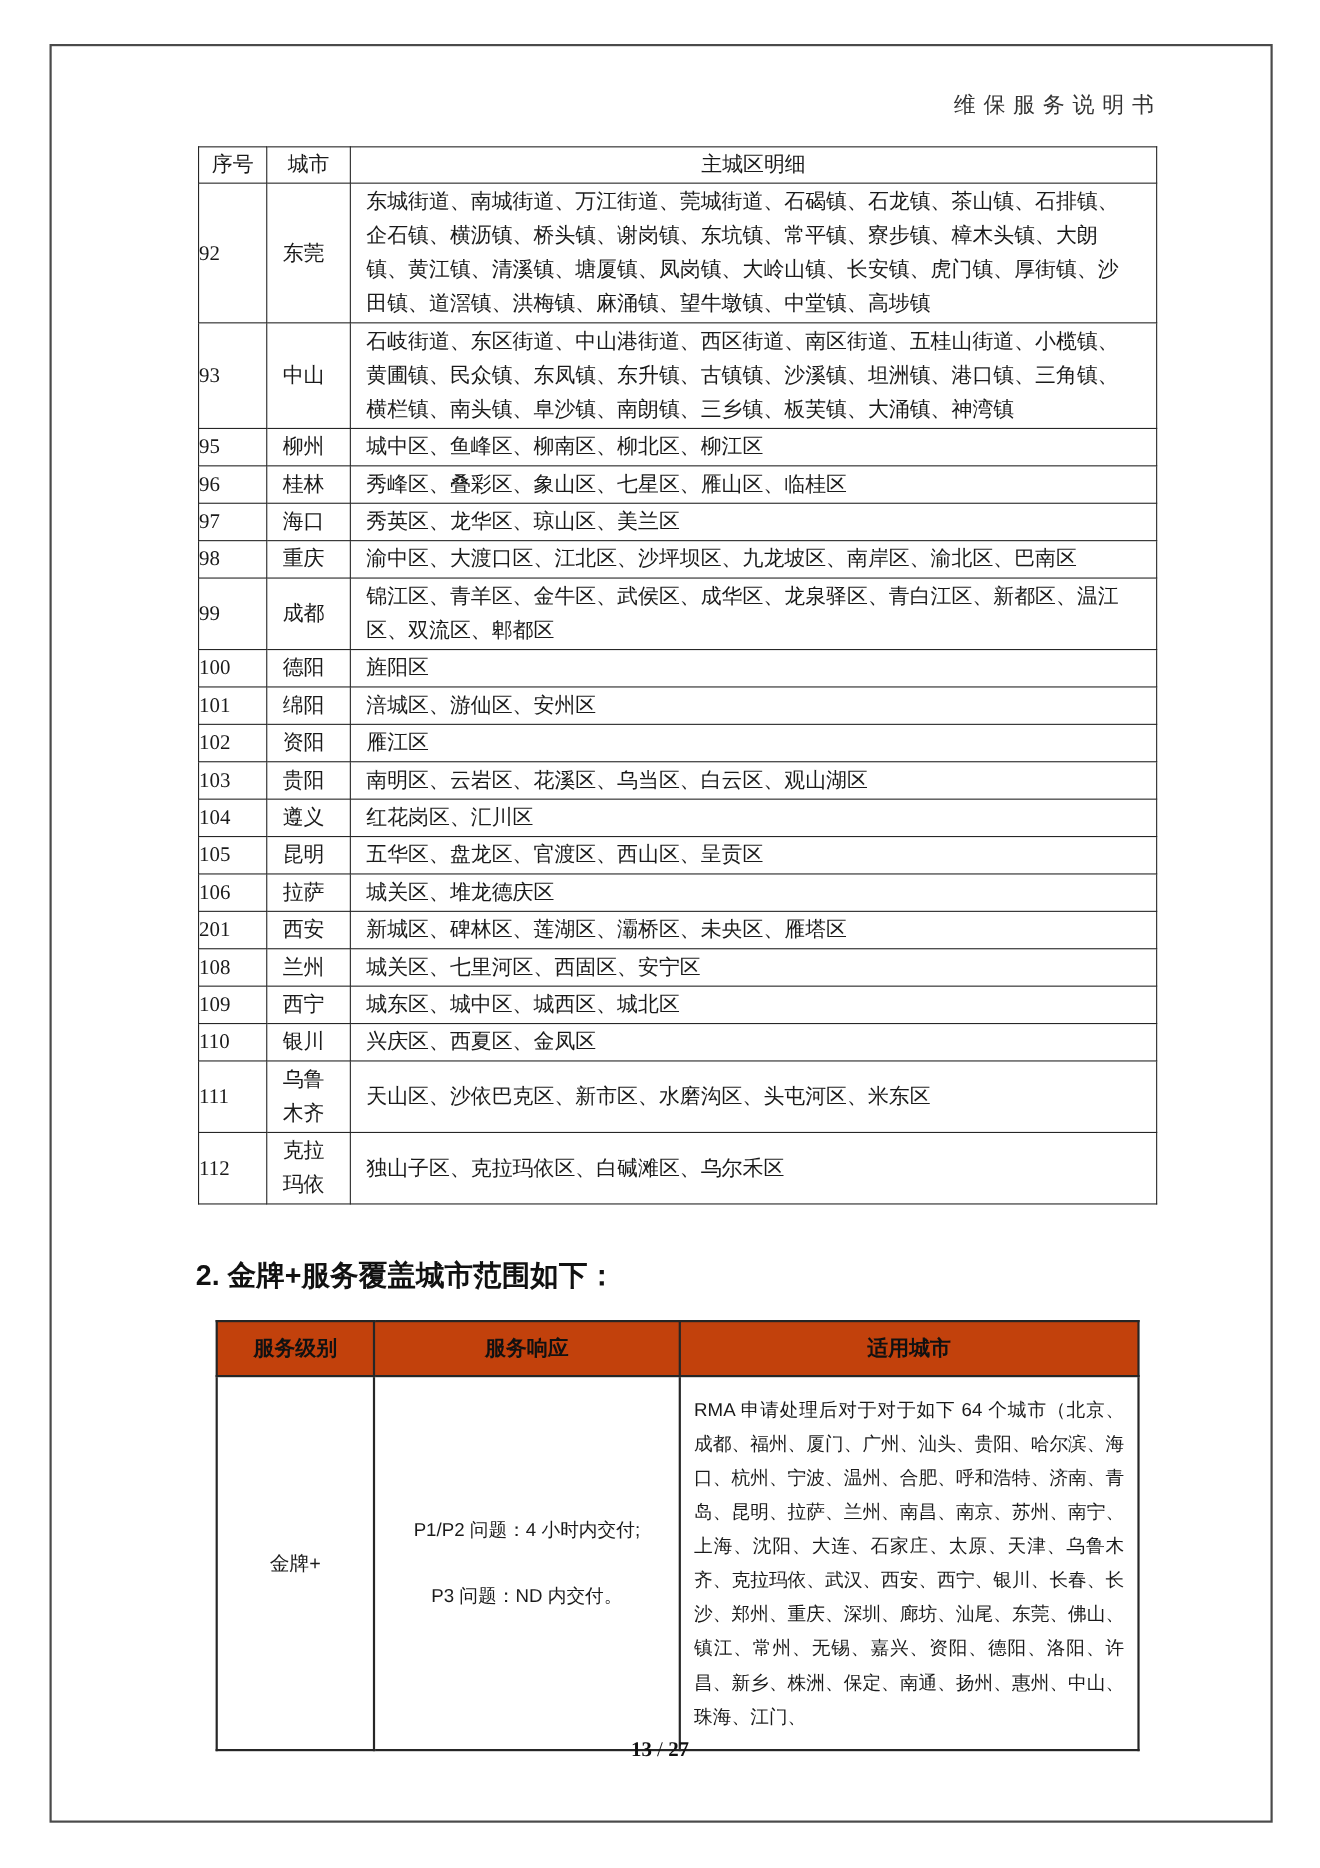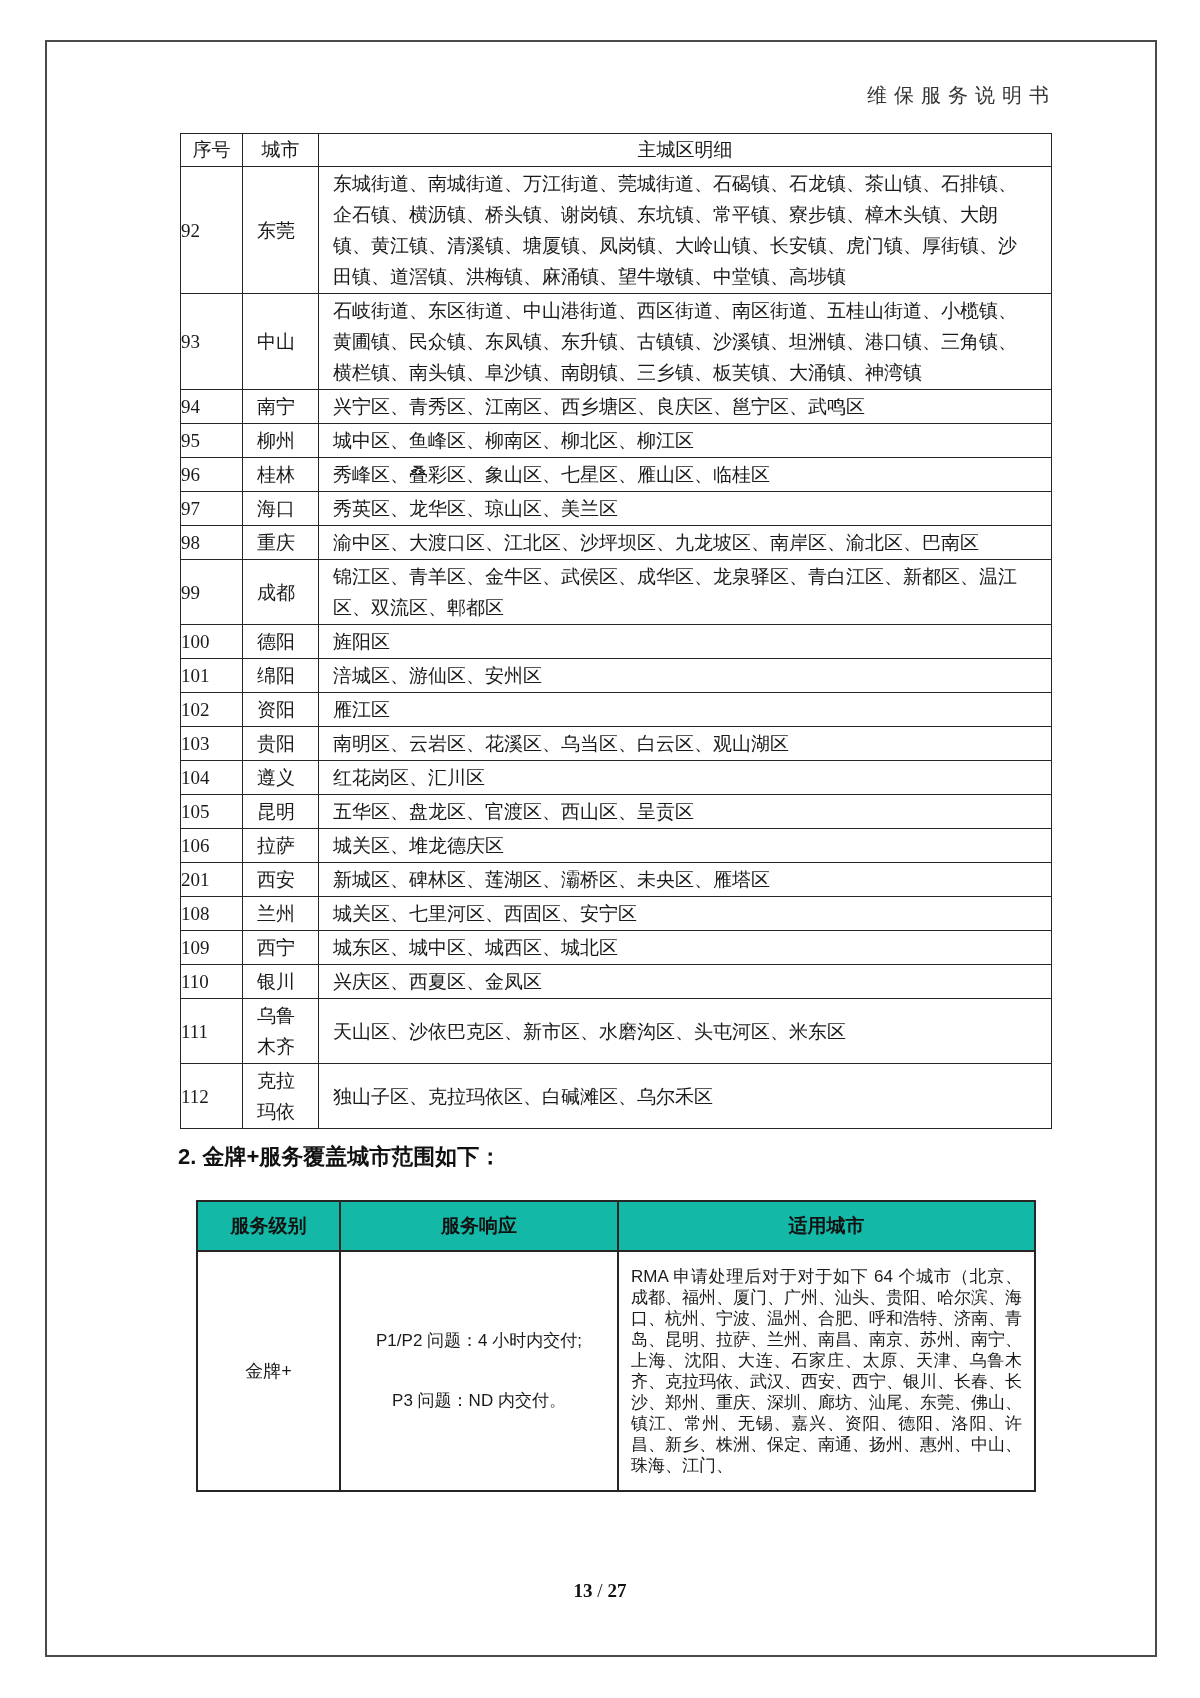--- a/index.html
+++ b/index.html
@@ -16,36 +16,36 @@
   #city-table th,#city-table td{border:1.5px solid #262626;padding:1px 0;}
   #city-table th{font-weight:normal;text-align:center;height:30px;line-height:30px;}
   #city-table col.c-no{width:62px;}
   #city-table col.c-city{width:76px;}
   #city-table td.no-cell{vertical-align:middle;}
   #city-table td.city-cell{text-align:left;vertical-align:middle;padding:1px 14px;}
   #city-table td.districts-cell{text-align:left;vertical-align:middle;padding:1px 22px 1px 14px;
        word-break:break-all;}
   
   #section-heading{position:absolute;left:178px;top:1142px;width:860px;
-       font-family:"Liberation Sans",sans-serif;font-weight:bold;font-size:22px;color:#111;}
+       font-family:"Liberation Sans",sans-serif;font-weight:bold;font-size:26px;color:#111;}
   
   #service-table-wrap{position:absolute;left:196px;top:1200px;width:840px;
        font-family:"Liberation Sans",sans-serif;}
   #service-table{font-size:17px;}
   #service-table th,#service-table td{border:2px solid #262626;}
-  #service-table th{background:#14b8a6;font-weight:bold;font-size:19px;height:46px;
+  #service-table th{background:#c2410c;font-weight:bold;font-size:19px;height:46px;
        text-align:center;color:#111;}
   #service-table col.s-level{width:143px;}
   #service-table col.s-resp{width:278px;}
   #service-table td.level-cell{text-align:center;vertical-align:middle;font-size:18px;}
   #service-table td.response-cell{text-align:center;vertical-align:middle;
        padding:10px 22px;line-height:30px;margin-top:32px;}
   #service-table td.response-cell .resp-line1{margin-bottom:30px;}
   #service-table td.applicable-cell{vertical-align:top;padding:14px 12px;
-       line-height:21px;text-align:justify;word-break:break-all;}
+       line-height:31px;text-align:justify;word-break:break-all;}
   
   #page-number{position:absolute;left:0;top:1580px;width:1200px;text-align:center;
        font-size:19px;color:#111;}
   #page-number .pn-bold{font-weight:bold;}
 </style>
 </head>
 <body>
 
 <div id="page">
   <div id="frame"></div>
@@ -73,25 +73,20 @@
             <td class="city-cell">东莞</td>
             <td class="districts-cell">东城街道、南城街道、万江街道、莞城街道、石碣镇、石龙镇、茶山镇、石排镇、企石镇、横沥镇、桥头镇、谢岗镇、东坑镇、常平镇、寮步镇、樟木头镇、大朗镇、黄江镇、清溪镇、塘厦镇、凤岗镇、大岭山镇、长安镇、虎门镇、厚街镇、沙田镇、道滘镇、洪梅镇、麻涌镇、望牛墩镇、中堂镇、高埗镇</td>
           </tr>
 
           <tr>
             <td class="no-cell">93</td>
             <td class="city-cell">中山</td>
             <td class="districts-cell">石岐街道、东区街道、中山港街道、西区街道、南区街道、五桂山街道、小榄镇、黄圃镇、民众镇、东凤镇、东升镇、古镇镇、沙溪镇、坦洲镇、港口镇、三角镇、横栏镇、南头镇、阜沙镇、南朗镇、三乡镇、板芙镇、大涌镇、神湾镇</td>
           </tr>
 
-          <tr>
-            <td class="no-cell">94</td>
-            <td class="city-cell">南宁</td>
-            <td class="districts-cell">兴宁区、青秀区、江南区、西乡塘区、良庆区、邕宁区、武鸣区</td>
-          </tr>
 
           <tr>
             <td class="no-cell">95</td>
             <td class="city-cell">柳州</td>
             <td class="districts-cell">城中区、鱼峰区、柳南区、柳北区、柳江区</td>
           </tr>
 
           <tr>
             <td class="no-cell">96</td>
             <td class="city-cell">桂林</td>

